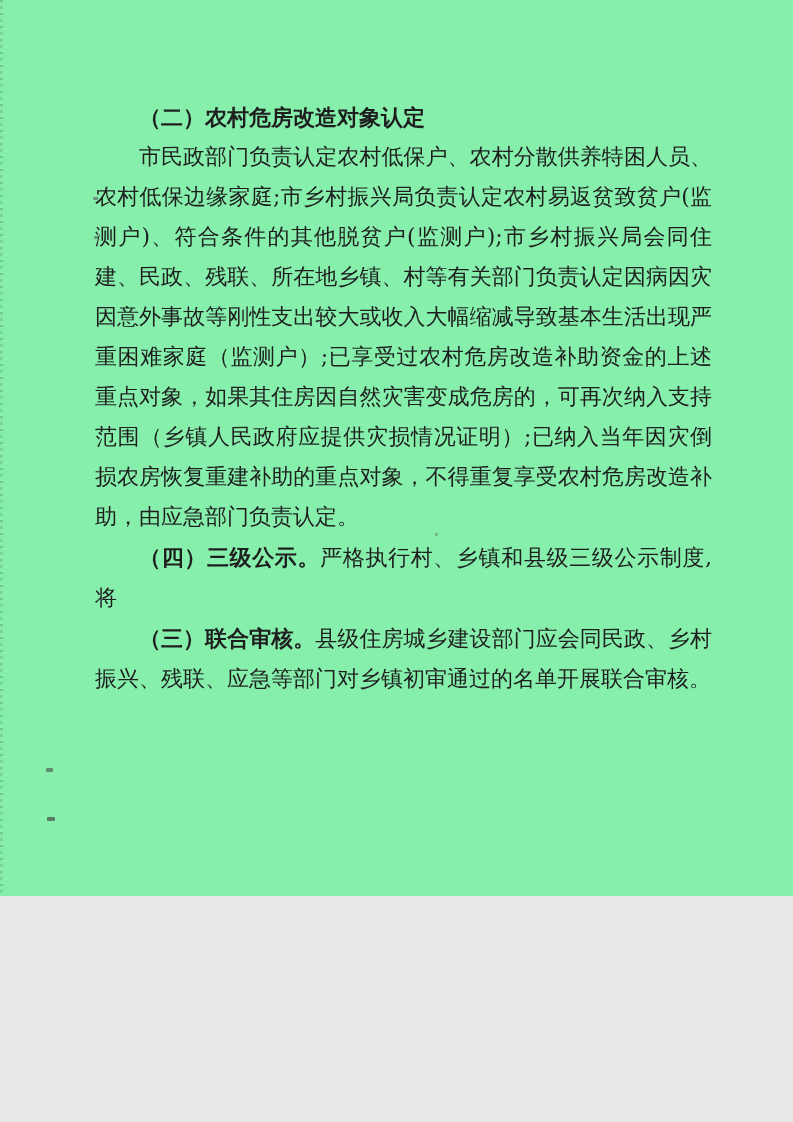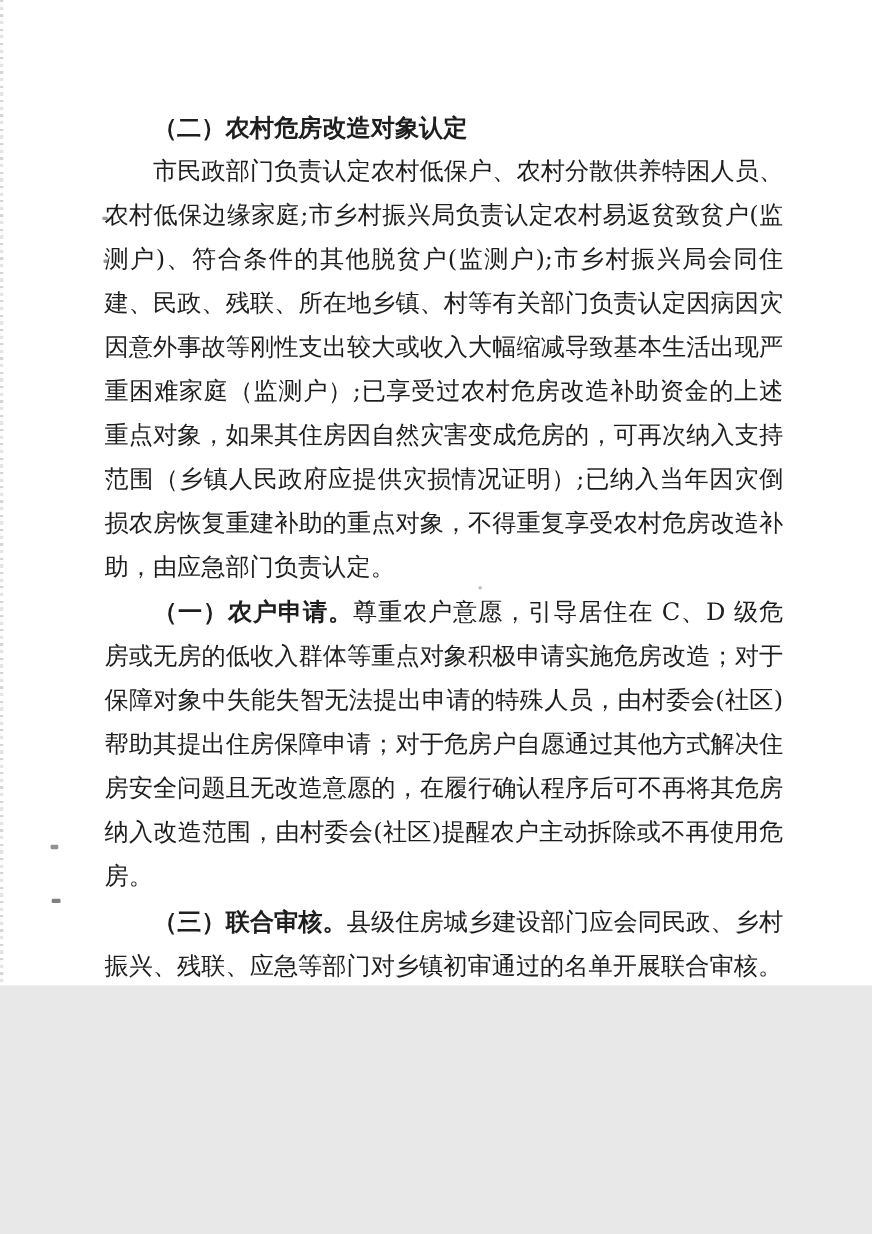--- a/index.html
+++ b/index.html
@@ -5,21 +5,21 @@
   html, body {
     margin: 0;
     padding: 0;
     background: #e8e8e8;
   }
   .page {
     position: relative;
     width: 793px;
     height: 896px;
     margin: 0 auto;
-    background: #ffffff;
+    background: #86efac;
     overflow: hidden;
     font-family: "DejaVu Serif", "Liberation Serif", serif;
     color: #1e1e1e;
   }
   
   .edge-noise {
     position: absolute;
     left: 0;
     top: 0;
     width: 3px;
@@ -99,24 +99,23 @@
   <div class="speck s5"></div>
   <div class="speck s6"></div>
 
   <div class="doc">
 
     <p class="h h-kai">（二）农村危房改造对象认定</p>
 
     <p class="body-p">市民政部门负责认定农村低保户、农村分散供养特困人员、农村低保边缘家庭;市乡村振兴局负责认定农村易返贫致贫户(监测户)、符合条件的其他脱贫户(监测户);市乡村振兴局会同住建、民政、残联、所在地乡镇、村等有关部门负责认定因病因灾因意外事故等刚性支出较大或收入大幅缩减导致基本生活出现严重困难家庭（监测户）;已享受过农村危房改造补助资金的上述重点对象，如果其住房因自然灾害变成危房的，可再次纳入支持范围（乡镇人民政府应提供灾损情况证明）;已纳入当年因灾倒损农房恢复重建补助的重点对象，不得重复享受农村危房改造补助，由应急部门负责认定。</p>
 
 
-    <p class="body-p"><span class="lead">（一）农户申请。</span><span>尊重农户意愿，引导居住在 C、D 级危房或无房的低收入群体等重点对象积极申请实施危房改造；对于保障对象中失能失智无法提出申请的特殊人员，由村委会(社区)帮助其提出住房保障申请；对于危房户自愿通过其他方式解决住房安全问题且无改造意愿的，在履行确认程序后可不再将其危房纳入改造范围，由村委会(社区)提醒农户主动拆除或不再使用危房。</span></p>
 
 
+    <p class="body-p"><span class="lead">（四）三级公示。</span><span>严格执行村、乡镇和县级三级公示制度,将</span></p>
+
     <p class="body-p"><span class="lead">（三）联合审核。</span><span>县级住房城乡建设部门应会同民政、乡村振兴、残联、应急等部门对乡镇初审通过的名单开展联合审核。</span></p>
-
-    <p class="body-p"><span class="lead">（四）三级公示。</span><span>严格执行村、乡镇和县级三级公示制度,将</span></p>
 
   </div>
 
   <div class="pagenum">- 3 -</div>
 
 </div>
 
 </body></html>

